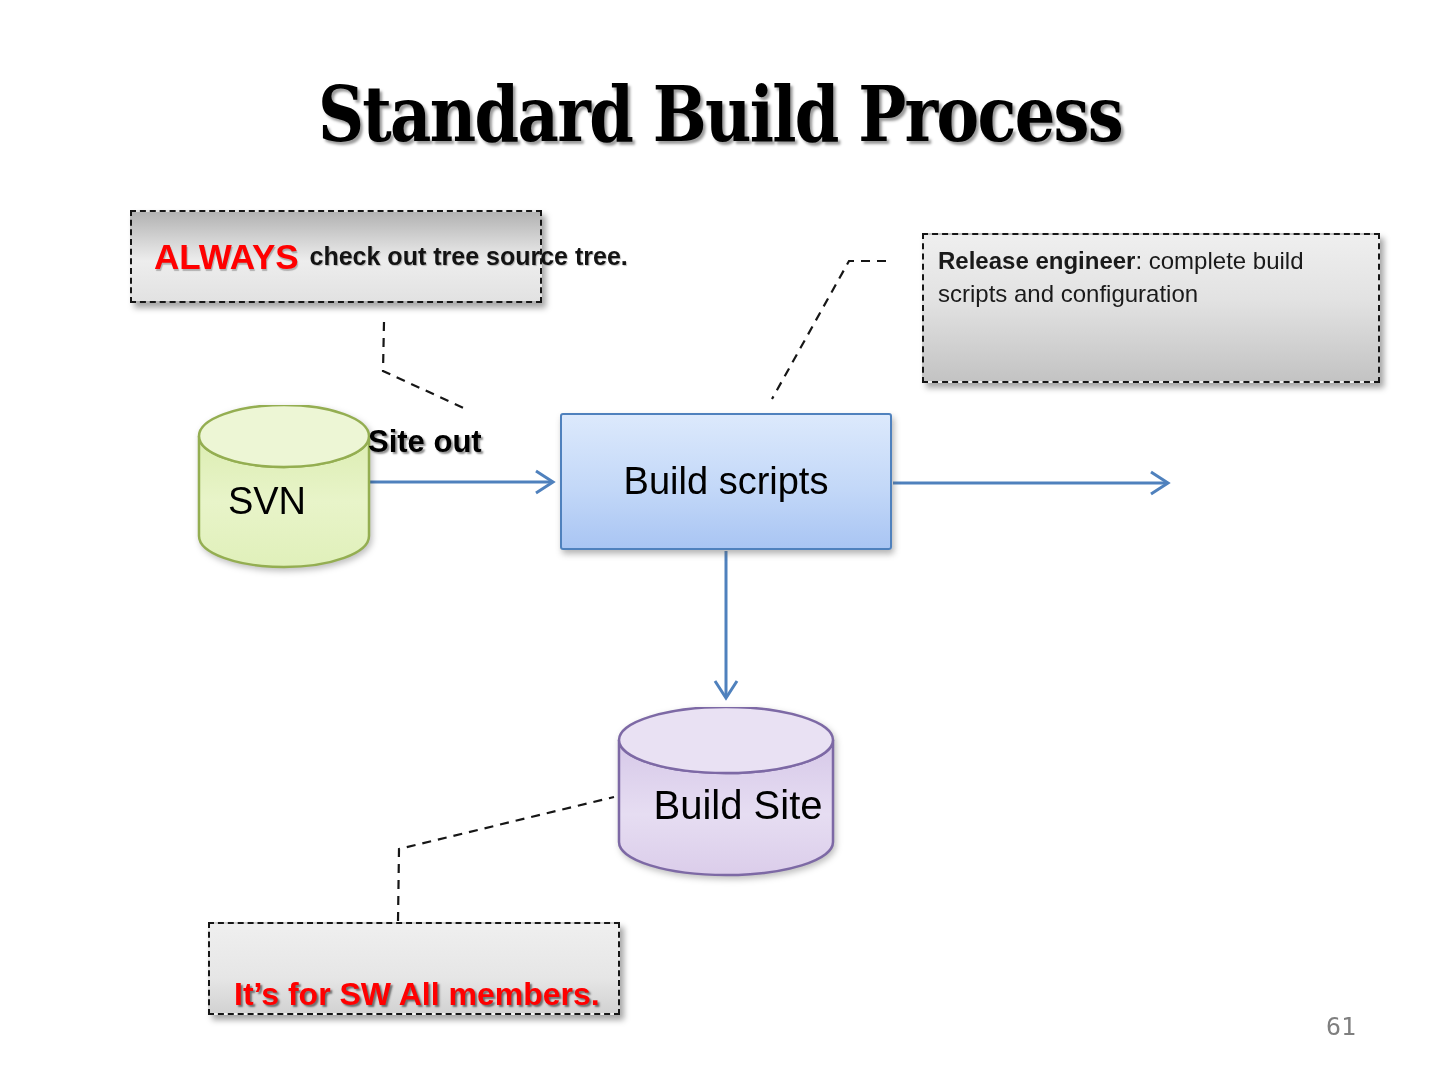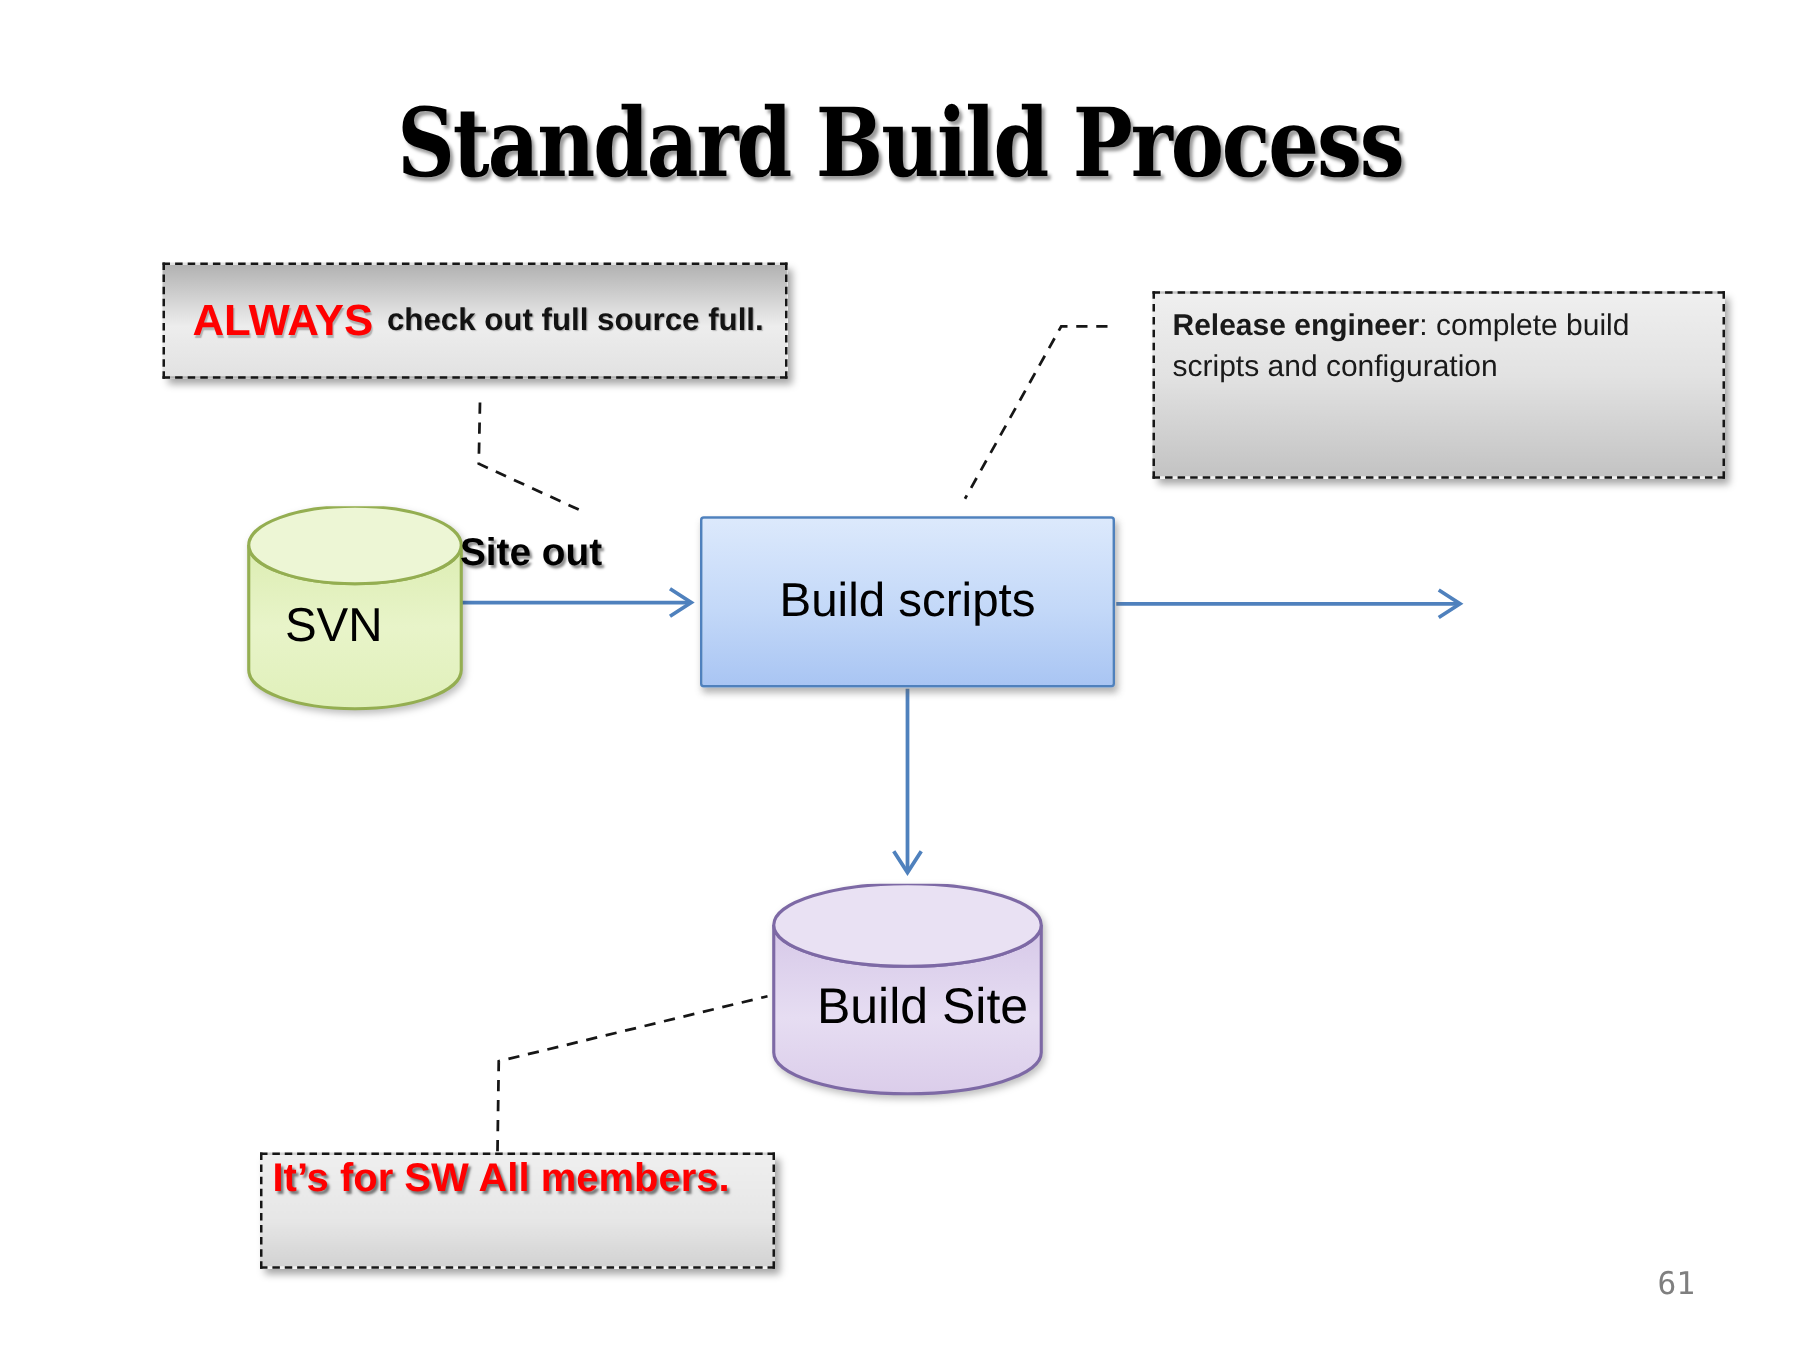--- a/index.html
+++ b/index.html
@@ -20,39 +20,39 @@
   .dashed{stroke:#161616;stroke-width:2.2;fill:none;stroke-dasharray:9 7;}
   
   .callout{
     position:absolute;box-sizing:border-box;border:2px dashed #161616;
     box-shadow:4px 5px 6px rgba(0,0,0,.35);
   }
   .grad-dark-top{background:linear-gradient(180deg,#b2b2b2 0%,#ededed 55%,#e2e2e2 100%);}
   .grad-dark-bottom{background:linear-gradient(180deg,#efefef 0%,#e2e2e2 45%,#c3c3c3 100%);}
   .grad-mid{background:linear-gradient(180deg,#efefef 0%,#e6e6e6 60%,#d2d2d2 100%);}
   .callout-always{
-    left:130px;top:210px;width:500px;height:93px;
+    left:130px;top:210px;width:412px;height:93px;
     display:flex;align-items:center;padding-left:22px;
   }
   .callout-always .hl{
     color:var(--accent-red,#ff0000);font-size:35px;font-weight:bold;
     text-shadow:1px 2px 1px rgba(0,0,0,.25);
   }
   .callout-always .rest{
     color:#131313;font-size:25px;font-weight:bold;margin-left:4px;
     text-shadow:1px 1px 1px rgba(0,0,0,.25);white-space:pre;
   }
   .callout-roles{
     left:922px;top:233px;width:458px;height:150px;
     padding:9px 14px;font-size:24px;line-height:33px;color:#1a1a1a;
   }
   .callout-roles .b{font-weight:bold;}
   .callout-members{
     left:208px;top:922px;width:412px;height:93px;
-    display:flex;align-items:flex-start;padding-left:8px;
+    display:flex;align-items:flex-end;padding-left:24px;
   }
   .callout-members .txt{
     color:var(--accent-red,#ff0000);font-size:32px;font-weight:bold;
     text-shadow:2px 2px 2px rgba(0,0,0,.5);
   }
   
   .cyl{position:absolute;}
   .cyl svg{filter:drop-shadow(2px 3px 3px rgba(0,0,0,.25));}
   .cyl .lbl{
     position:absolute;left:0;right:0;text-align:center;color:#000;
@@ -102,21 +102,21 @@
       <polyline class="arrow-line" points="1151,472 1168,483 1151,494"></polyline>
     </g>
     <g>
       <line class="arrow-line" x1="726" y1="551" x2="726" y2="697"></line>
       <polyline class="arrow-line" points="715,681 726,698 737,681"></polyline>
     </g>
   </svg>
 
   <div class="callout grad-dark-top callout-always">
     <span class="hl">ALWAYS</span>
-      <span class="rest"> check out full source full.</span>
+      <span class="rest"> check out tree source tree.</span>
   </div>
 
   <div class="callout grad-dark-bottom callout-roles">
     <div class="role-line"><span class="b">Release engineer</span><span>: complete build scripts and configuration</span></div>
   </div>
 
   <div class="callout grad-mid callout-members">
     <span class="txt">It’s for SW All members.</span>
   </div>
 

